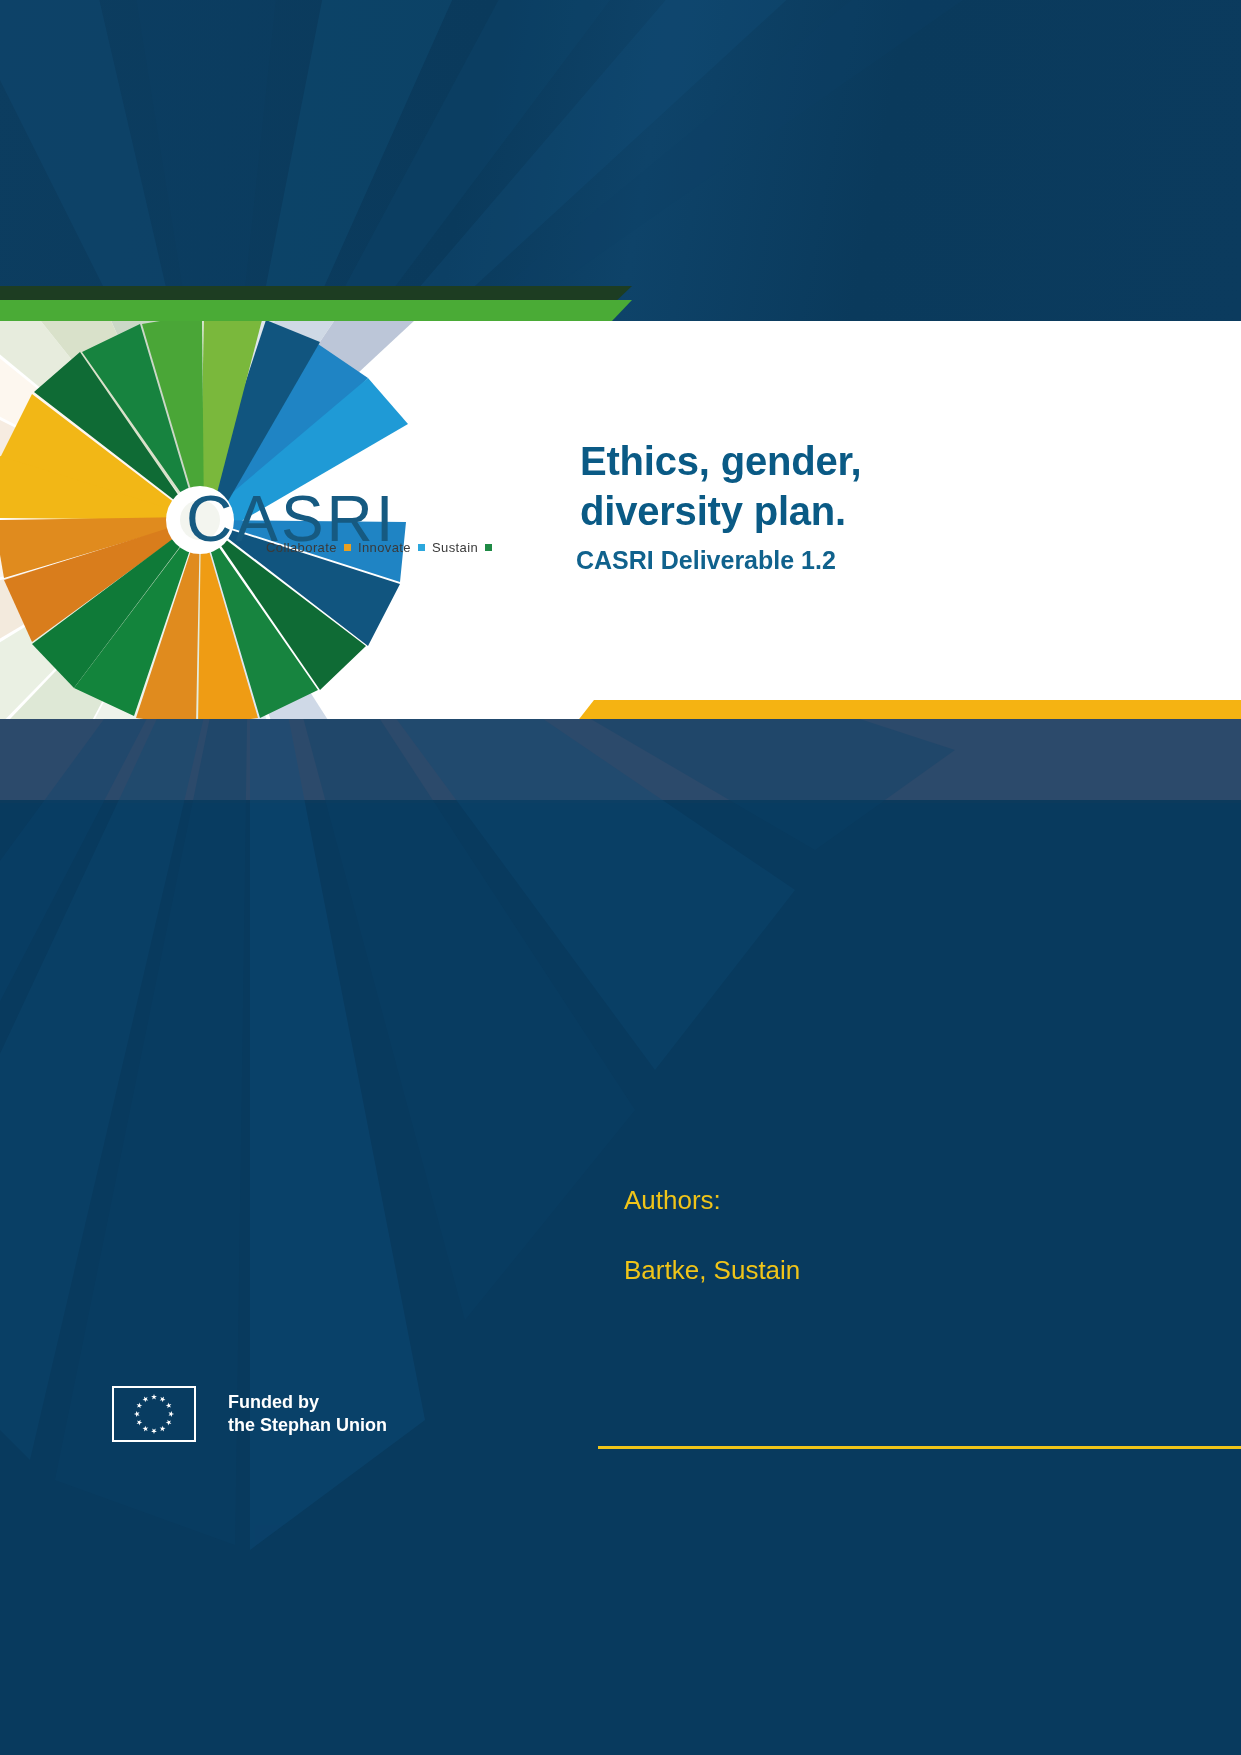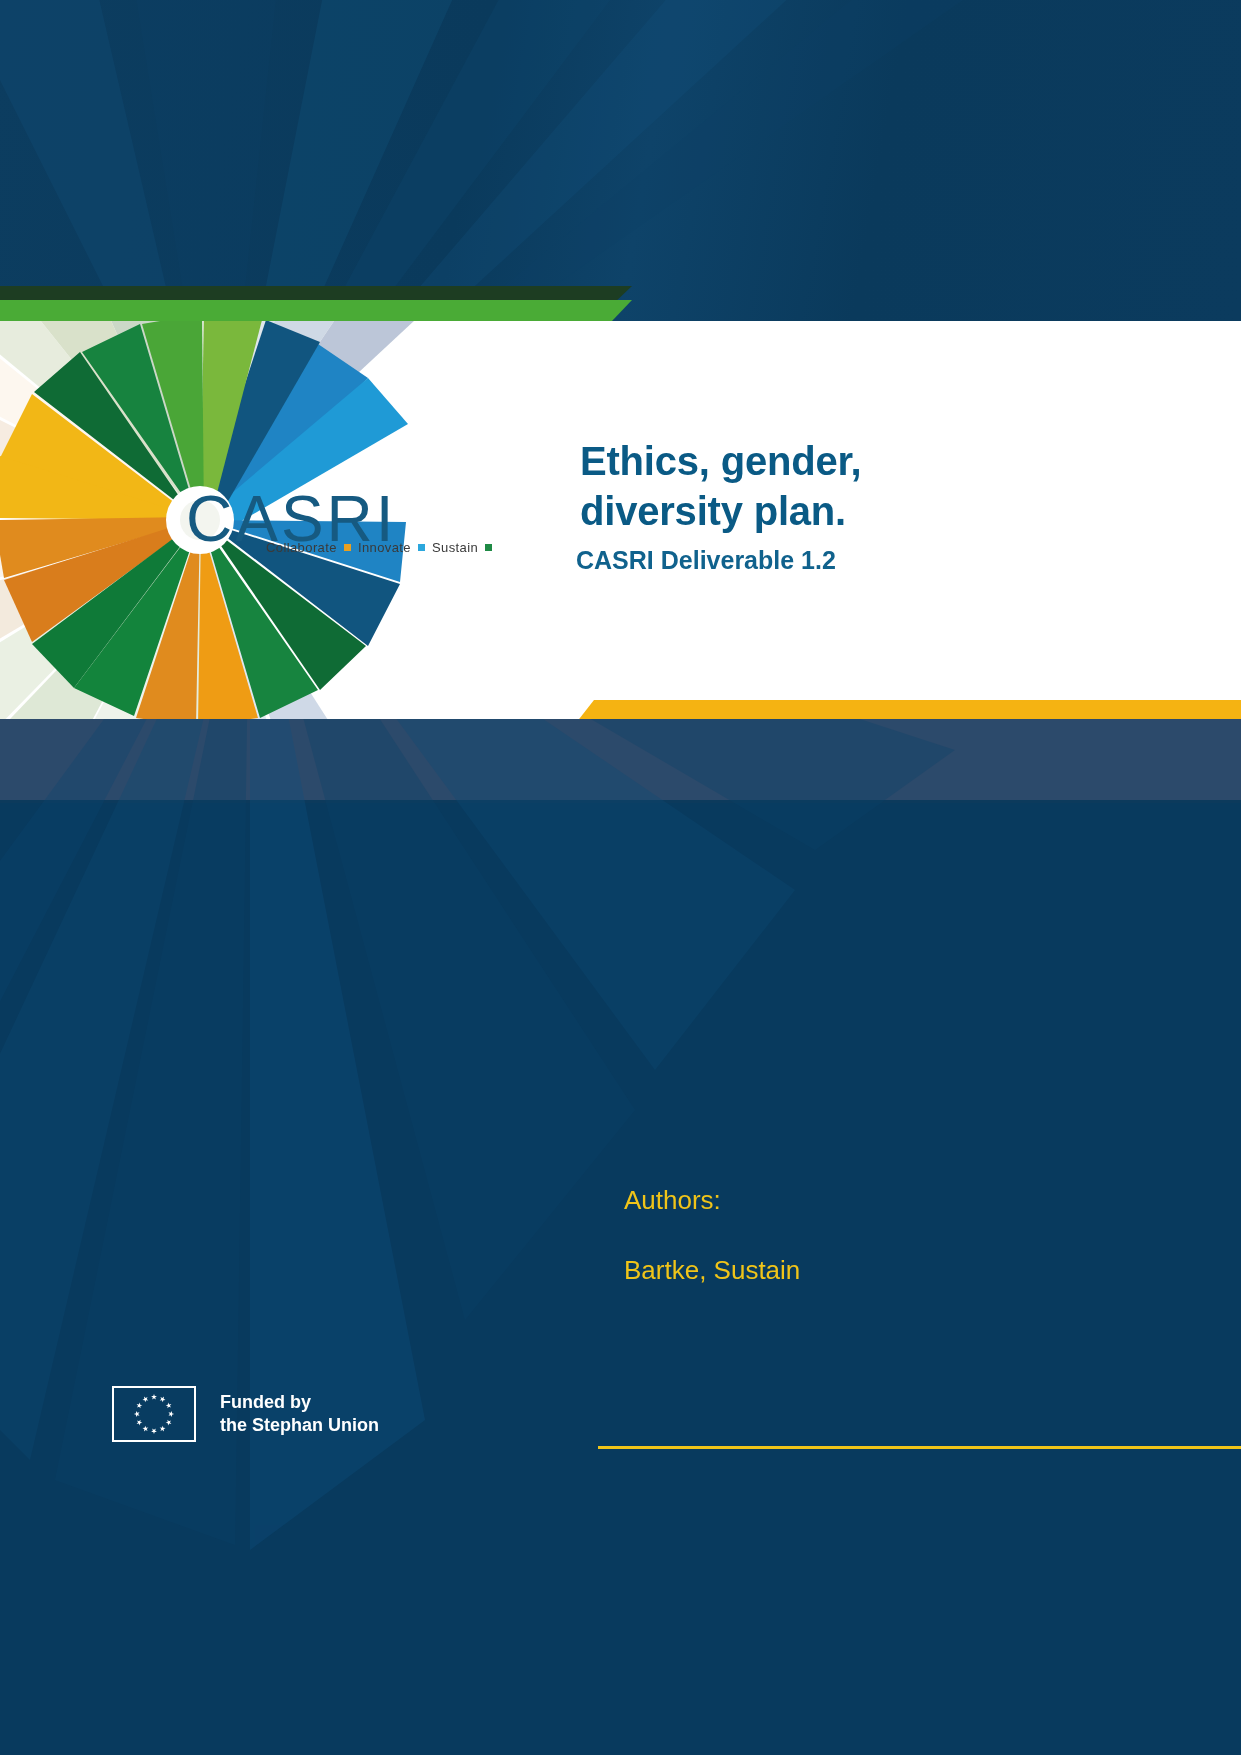--- a/index.html
+++ b/index.html
@@ -173,21 +173,21 @@
     color: #f0c419;
     line-height: 34px;
   }
 
   
   .eu-badge {
     position: absolute;
     left: 112px; top: 1386px;
     display: flex;
     align-items: center;
-    gap: 24px;
+    gap: 32px;
   }
   .eu-flag {
     width: 84px; height: 56px;
     border: 2px solid #ffffff;
     position: relative;
     box-sizing: border-box;
   }
   .eu-text {
     color: #ffffff;
     font-size: 18px;

